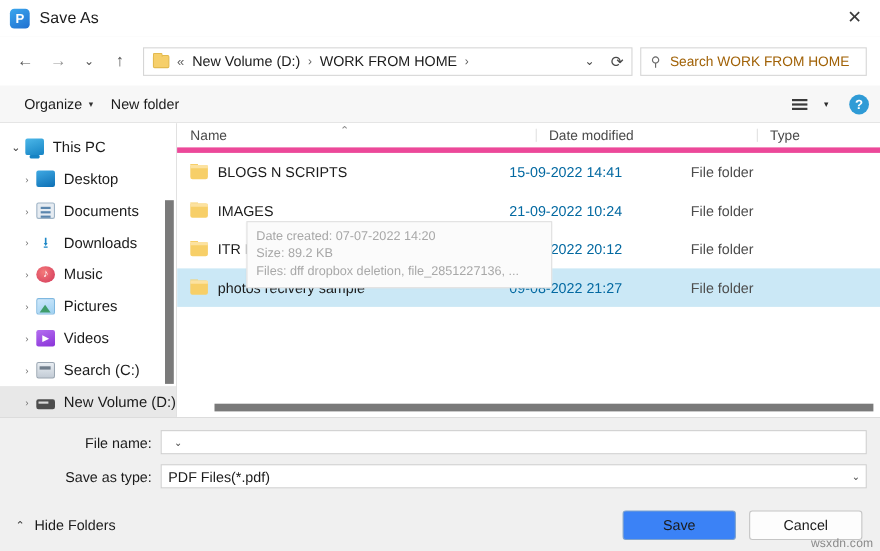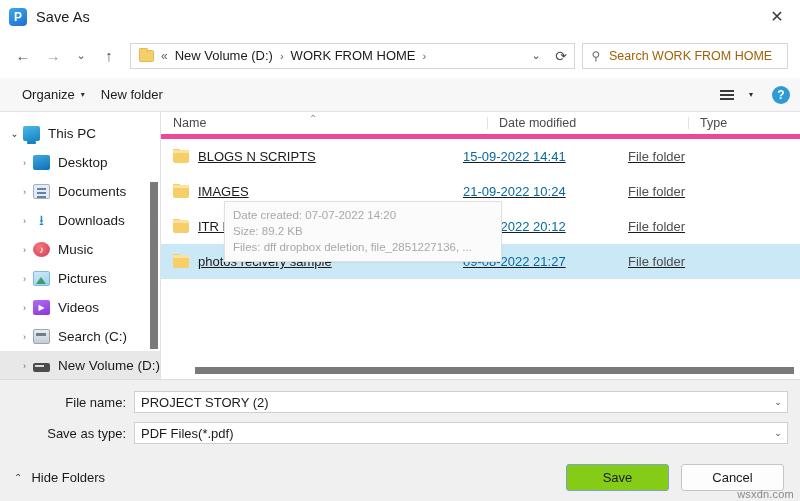--- a/index.html
+++ b/index.html
@@ -308,21 +308,20 @@
     color: #8a8a8a;
     font-size: 10px;
   }
   .rows { flex: 1 1 auto; position: relative; overflow: hidden; }
   .row {
     height: 35px;
     display: flex;
     align-items: center;
     font-size: 13px;
     color: #1b1b1b;
-    text-decoration: underline;
   }
   .row.selected { background: #cbe8f6; }
   .cell { padding-left: 12px; display:flex; align-items:center; white-space: nowrap; overflow: hidden; }
   .cell-name { width: 290px; flex: 0 0 290px; }
   .cell-date { width: 165px; flex: 0 0 165px; color:#0369a1; }
   .cell-type { width: 114px; flex: 0 0 114px; color:#4d4d4d; }
   .cell-size { flex: 1 1 auto; }
   .folder-ico {
     width: 16px; height: 13px;
     margin-right: 9px;
@@ -373,21 +372,21 @@
     height: 7px;
     width: 100%;
     background: #7a7a7a;
   }
 
   
   .formarea {
     flex: 0 0 auto;
     background: #f0f0f0;
     border-top: 1px solid #dcdcdc;
-    padding: 11px 12px 10px 12px;
+    padding: 11px 12px 10px 24px;
   }
   .formrow {
     display: flex;
     align-items: center;
     height: 22px;
     margin-bottom: 9px;
   }
   .formrow:last-child { margin-bottom: 0; }
   .formlabel {
     width: 122px;
@@ -442,21 +441,21 @@
     height: 27px;
     font-size: 13px;
     color: #1b1b1b;
     background: #fdfdfd;
     border: 1px solid #c5c5c5;
     border-radius: 3px;
     display: flex; align-items: center; justify-content: center;
   }
   .btn.primary {
     border: 1px solid #7da2ce;
-    background: #84cc16;
+    background: #3b82f6;
   }
   .watermark {
     position: absolute;
     right: 6px;
     bottom: 1px;
     font-size: 11px;
     color: #8a8a8a;
     letter-spacing: .2px;
   }
 </style>
@@ -648,21 +647,20 @@
       <div class="hscroll-track">
         <div class="hscroll-thumb"></div>
       </div>
     </div>
   </div>
 
   <div class="formarea">
     <div class="formrow">
       <div class="formlabel">File name:</div>
       <div class="combo">
-        <span class="val">PROJECT STORY (2)</span>
         <span class="dd">⌄</span>
       </div>
     </div>
     <div class="formrow">
       <div class="formlabel">Save as type:</div>
       <div class="combo">
         <span class="val">PDF Files(*.pdf)</span>
         <span class="dd">⌄</span>
       </div>
     </div>

